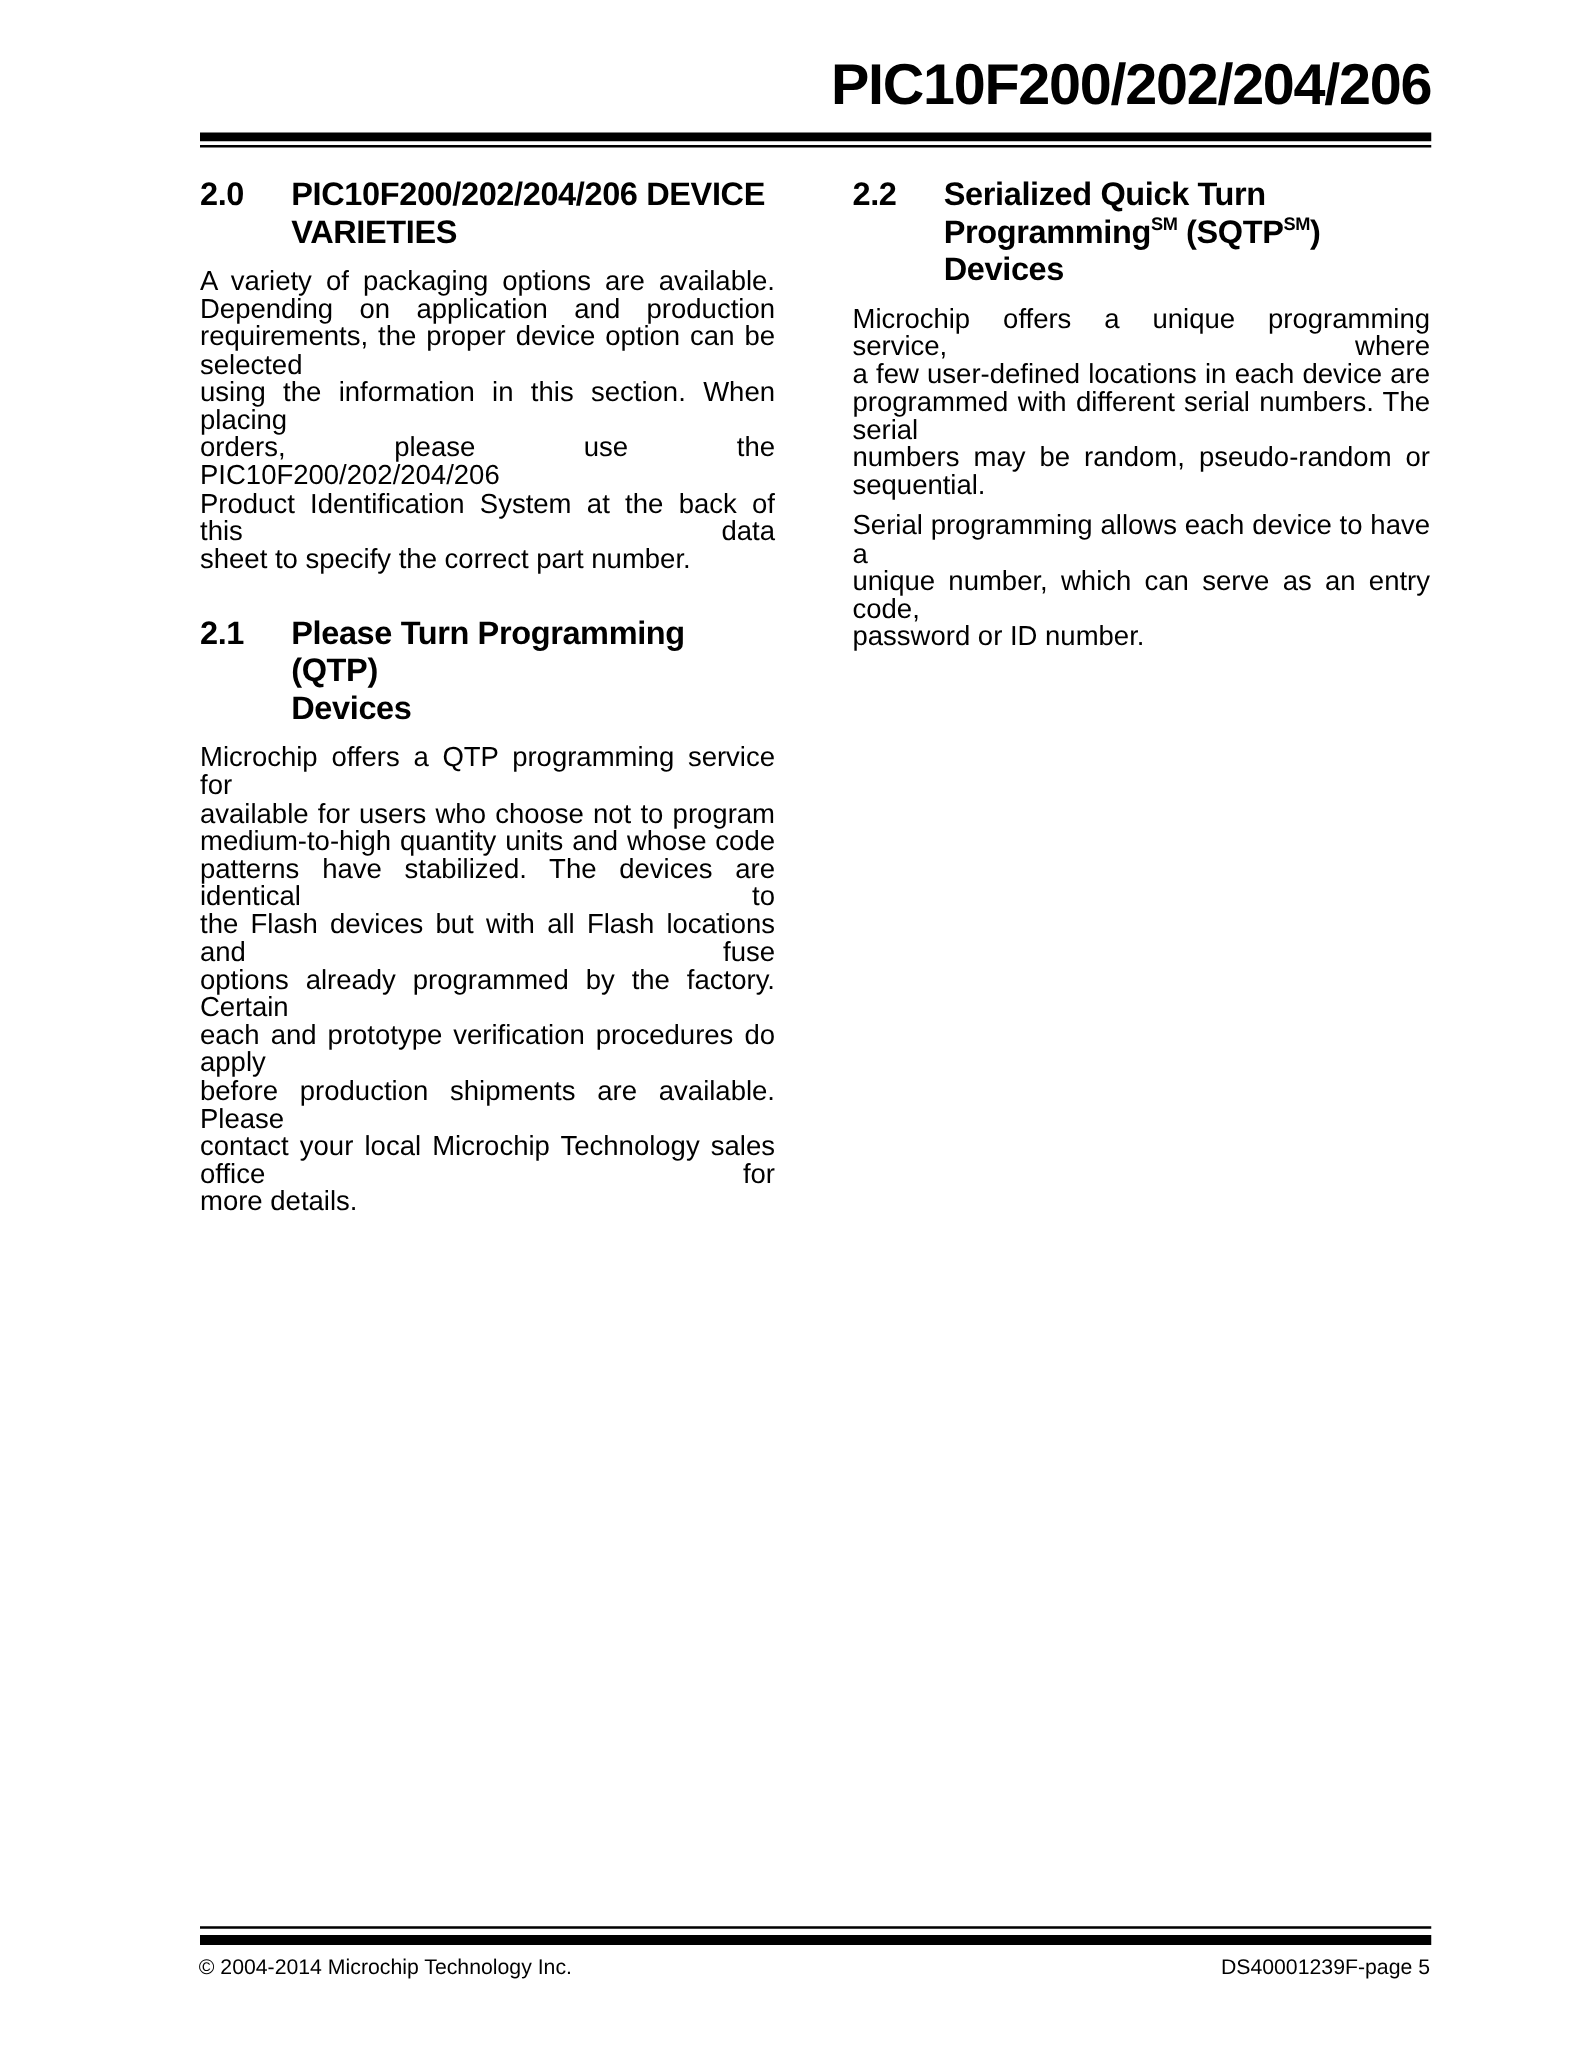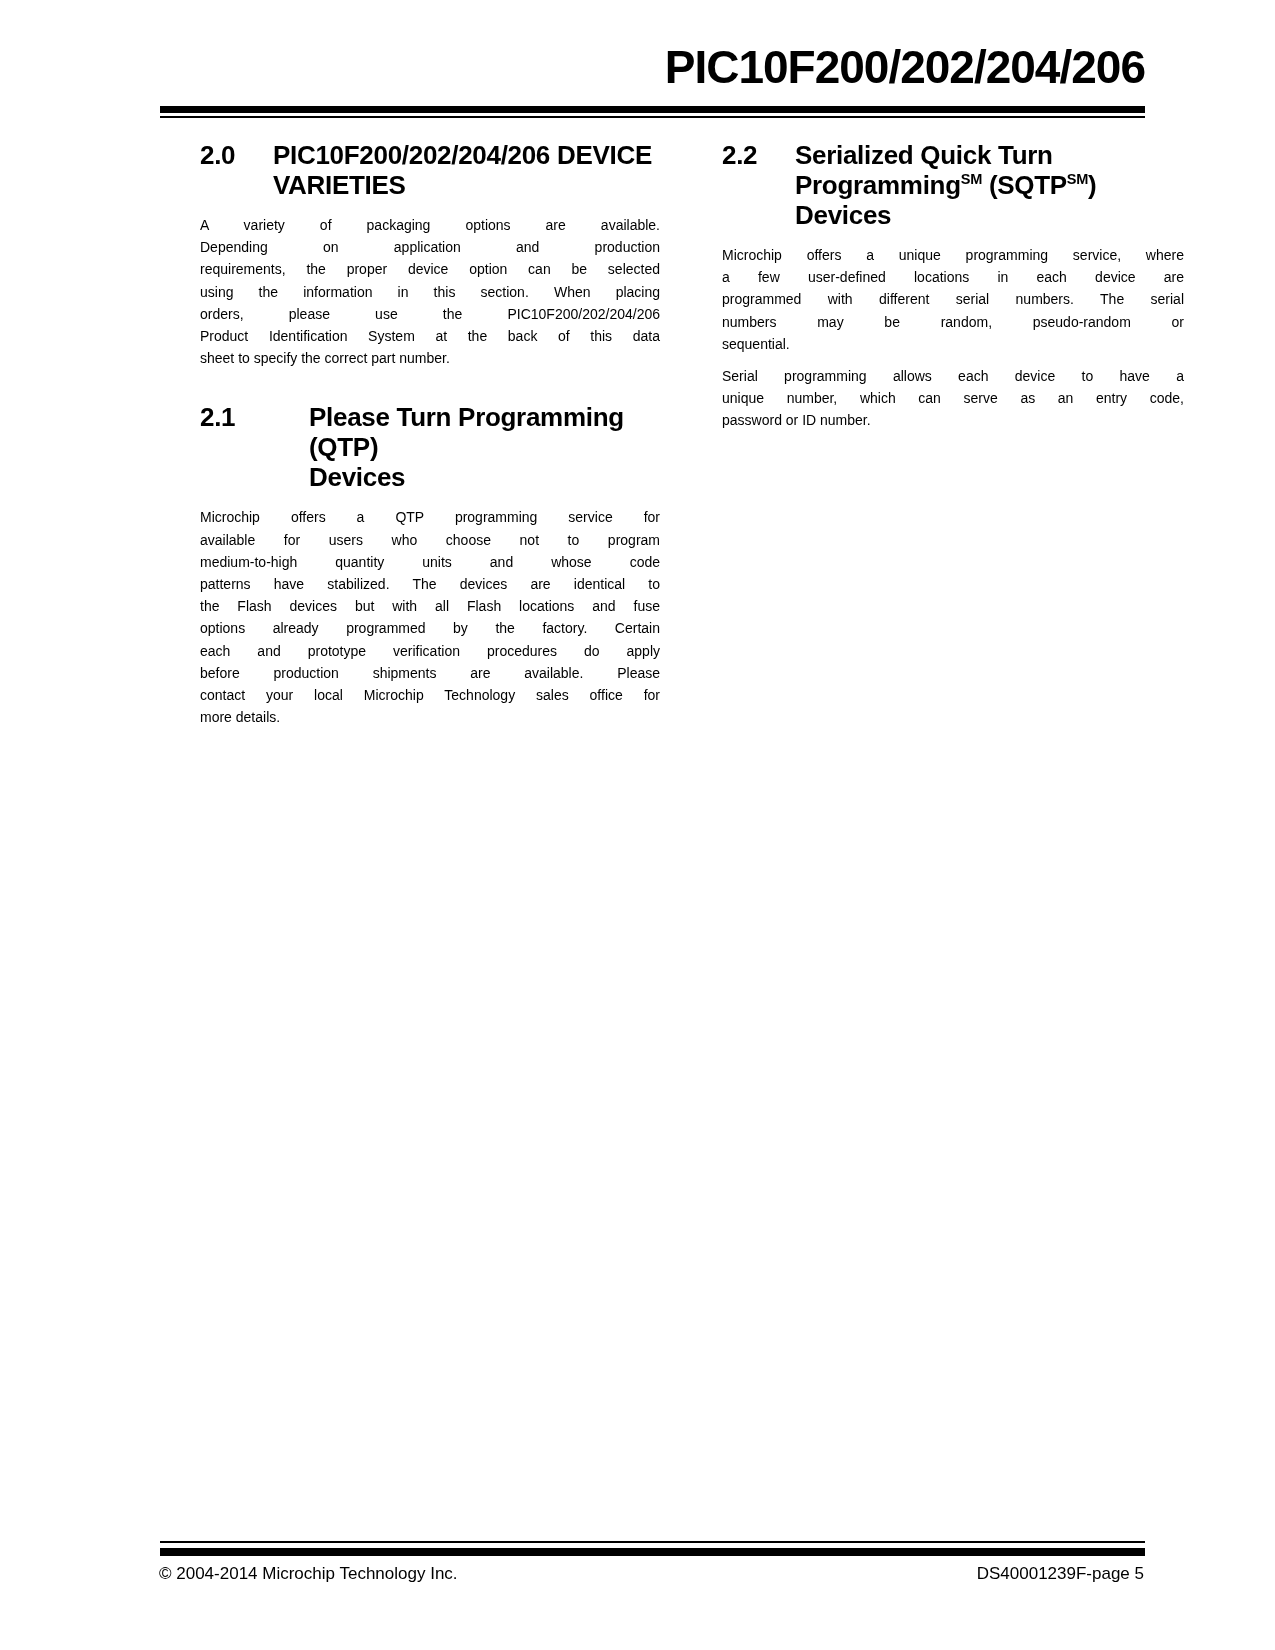--- a/index.html
+++ b/index.html
@@ -26,39 +26,39 @@
     white-space: nowrap;
   }
   .rule-top { position: absolute; left: 160px; top: 106px; width: 985px; }
   .rule-top .bar-thick { height: 7px; background: #000; }
   .rule-top .bar-thin  { height: 2px; background: #000; margin-top: 3px; }
 
   .rule-bottom { position: absolute; left: 160px; top: 1541px; width: 985px; }
   .rule-bottom .bar-thin  { height: 2px; background: #000; }
   .rule-bottom .bar-thick { height: 8px; background: #000; margin-top: 5px; }
 
-  .col { position: absolute; top: 140px; margin-left: 40px; }
+  .col { position: absolute; top: 140px; }
   .col-left  { left: 160px; width: 460px; }
   .col-right { left: 682px; width: 462px; }
 
   .sec-heading {
     display: flex;
     font-size: 26px;
     font-weight: bold;
     line-height: 30px;
     letter-spacing: -0.3px;
   }
-  .sec-heading.follow { margin-top: 33px; gap: 36px; }
+  .sec-heading.follow { margin-top: 33px; }
   .sec-num { width: 73px; flex: none; }
   .sec-title { flex: 1; }
   .sec-title sup { font-size: 56%; line-height: 0; }
 
   .para {
     margin-top: 14px;
-    font-size: 14px;
+    font-size: 22px;
     line-height: 22.2px;
   }
   .para.para-follow { margin-top: 10px; }
   .jline { text-align: justify; text-align-last: justify; }
   .jline.lastline { text-align-last: left; }
 
   .footer {
     position: absolute;
     left: 159px;
     top: 1564px;

